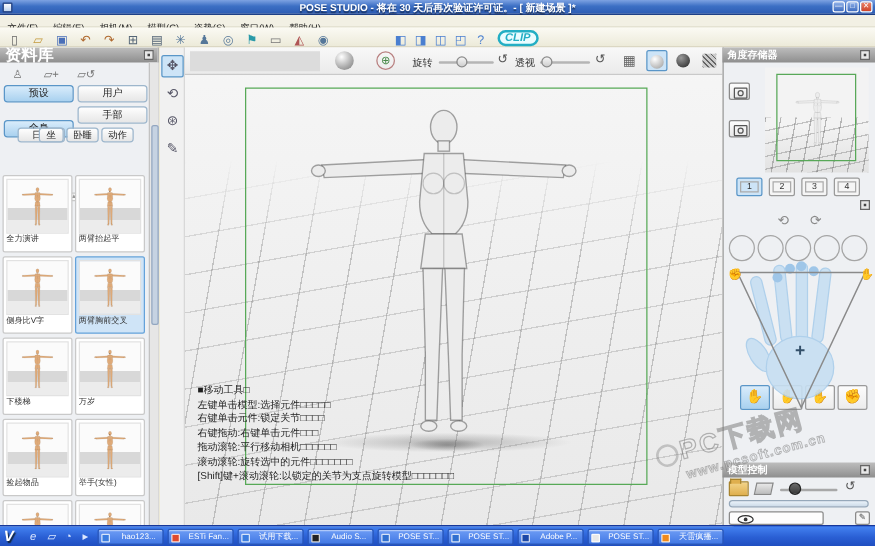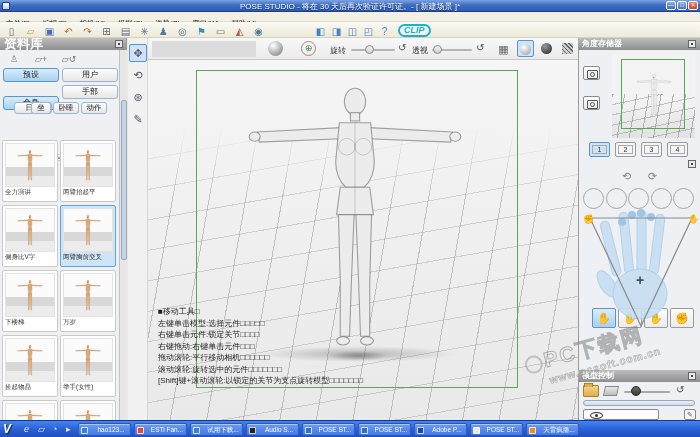--- a/index.html
+++ b/index.html
@@ -7,21 +7,21 @@
   #screen{position:relative;width:700px;height:437px;overflow:hidden;background:#ece9d8;
           font-family:"Liberation Sans","DejaVu Sans",sans-serif}
   #screen *{position:absolute}
   button{border:none;background:transparent;padding:0;font-family:inherit;cursor:default}
 
   
   .titlebar{left:0;top:0;width:700px;height:12px;
     background:linear-gradient(#7da2e2,#3c6fc4 45%,#2d5cb4);border-bottom:1px solid #1d3f86}
   .app-ico{left:2px;top:2px;width:8px;height:8px;background:linear-gradient(#fdfdfd,#bcd2ef);
     border:1px solid #27427e;border-radius:1px}
-  .title-text{left:0;top:1px;width:100%;text-align:center;color:#fff;font-size:8px;font-weight:normal;
+  .title-text{left:0;top:1px;width:100%;text-align:center;color:#fff;font-size:8px;font-weight:bold;
     text-shadow:0 1px 1px rgba(0,0,0,.5);white-space:nowrap}
   .wbtn{top:1px;width:10px;height:9px;border:1px solid #fff;border-radius:2px;color:#fff;
     font-size:6px;line-height:7px;text-align:center}
   .wbtn.min{right:24px;background:linear-gradient(#8fb0e8,#3e6cc0)}
   .wbtn.max{right:13px;background:linear-gradient(#8fb0e8,#3e6cc0)}
   .wbtn.close{right:2px;background:linear-gradient(#ea8267,#cf4327)}
   .menubar{left:0;top:12px;width:700px;height:10px;background:#f2f0e4;border-bottom:1px solid #e0ddcc}
   .menu-item{position:static!important;display:inline-block;padding:0 6px;font-size:7.5px;
     line-height:10px;color:#1a1a1a}
 

